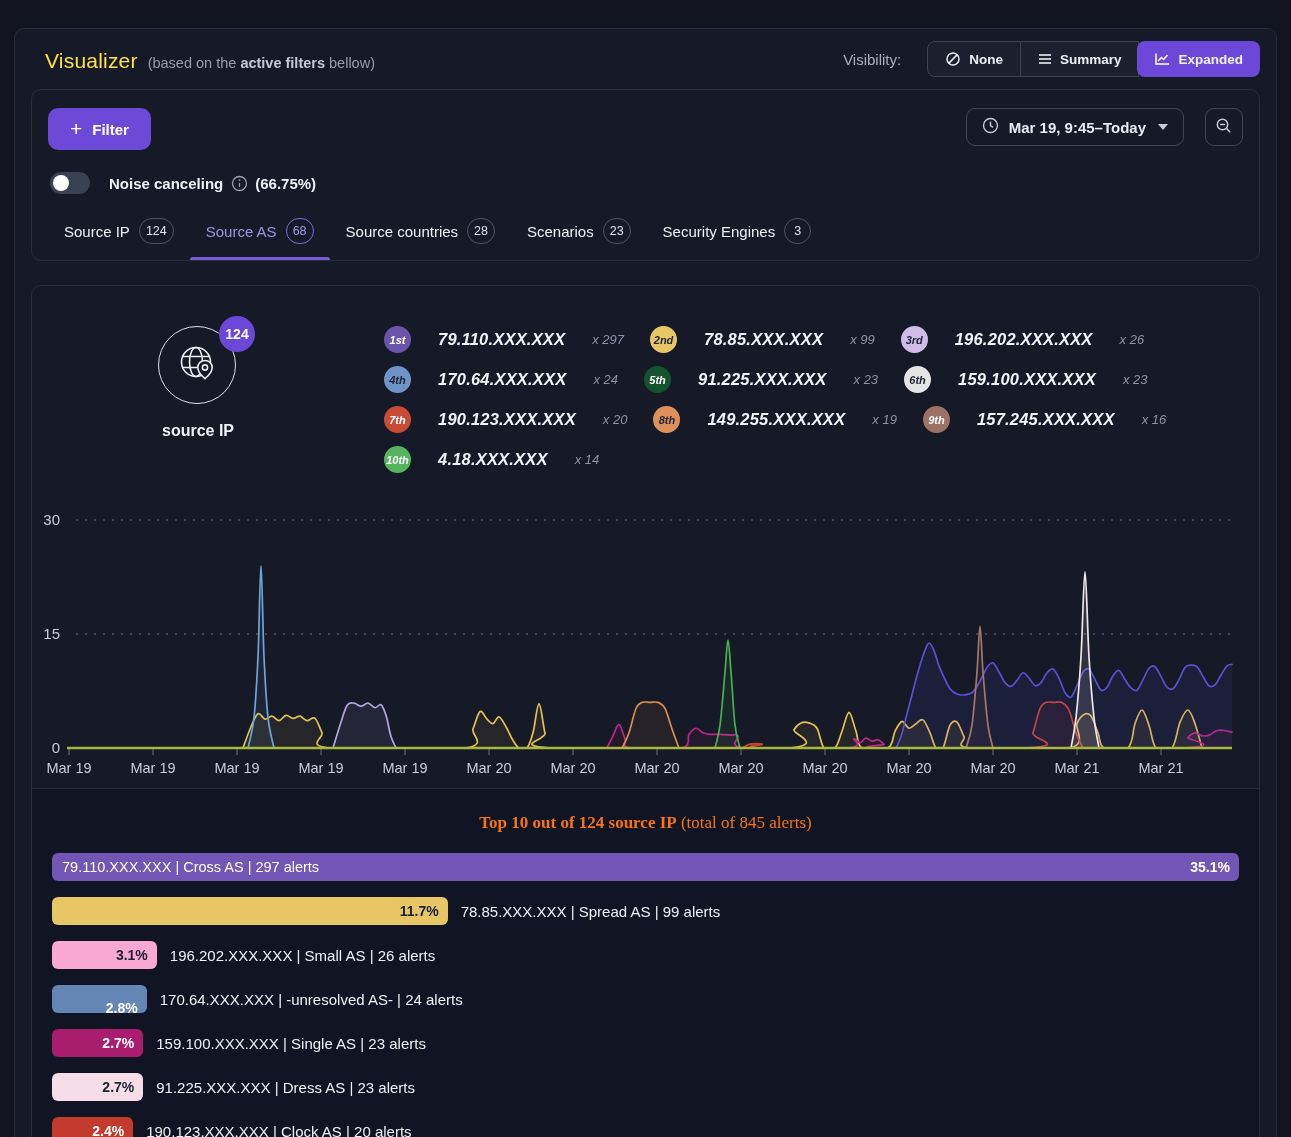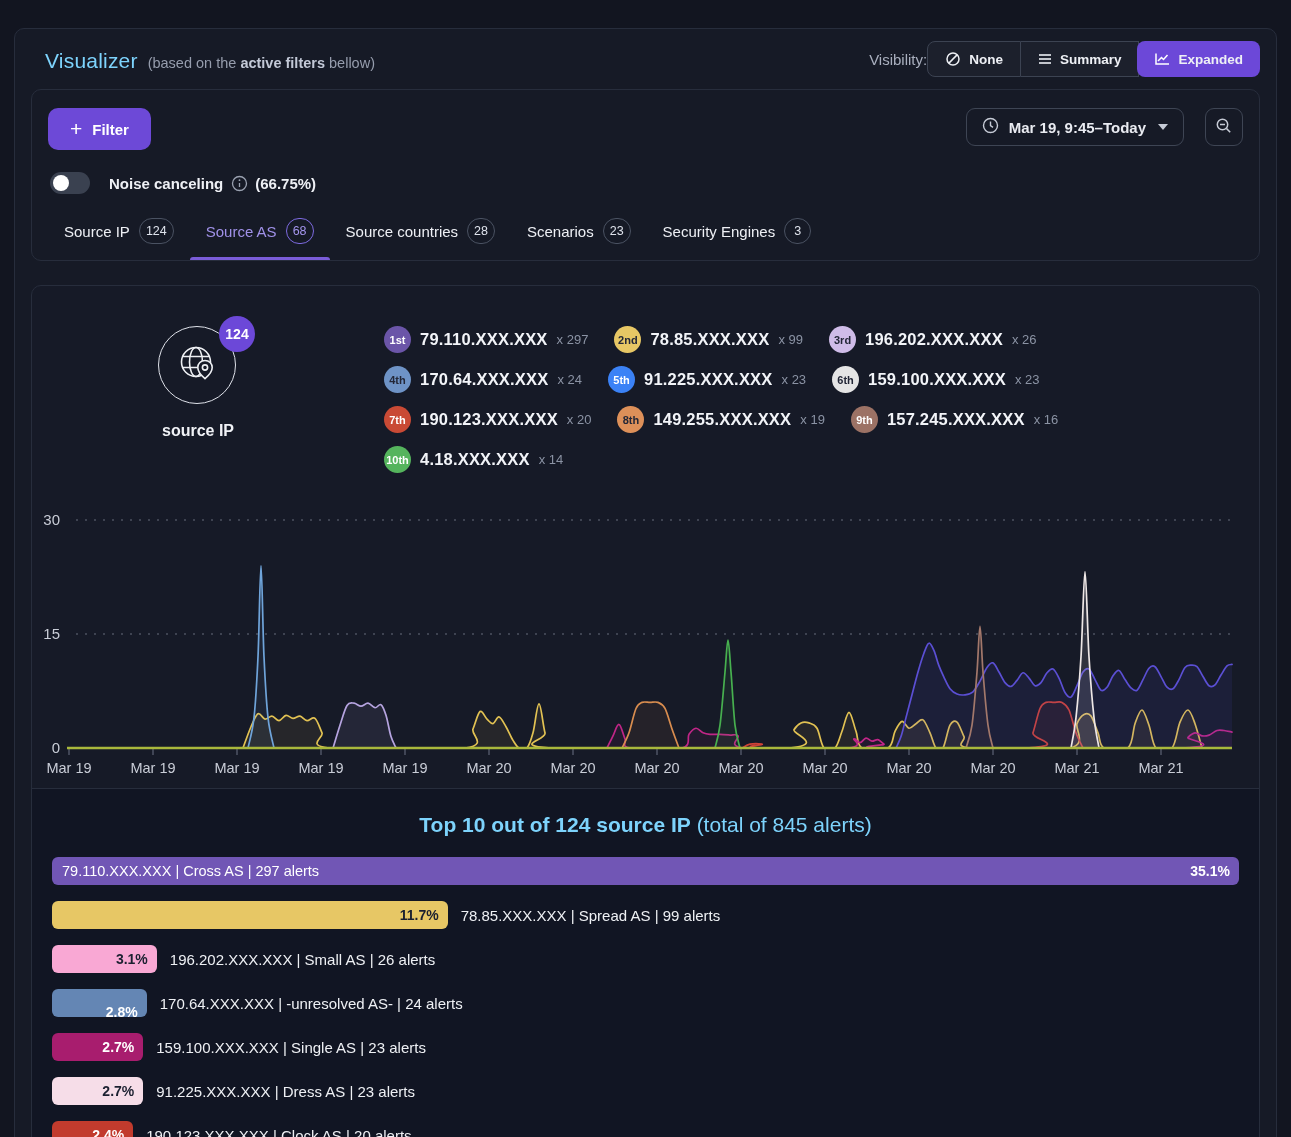--- a/index.html
+++ b/index.html
@@ -5,24 +5,24 @@
   * { margin:0; padding:0; box-sizing:border-box; }
   html,body { width:1291px; height:1137px; overflow:hidden; }
   body { background:#121520; font-family:"Liberation Sans", sans-serif; color:#eef0f5; }
 
   .outer-card { margin:28px 14px 0; border:1px solid #272d3c; border-radius:10px;
                 background:#161a26; min-height:1160px; padding:0 16px 16px; }
 
   
   .header-row { display:flex; justify-content:space-between; align-items:center; padding-top:16px; }
   .title-wrap { display:flex; align-items:baseline; gap:10px; padding-left:14px; }
-  .page-title { font-size:21px; font-weight:500; color:#7dd3fc; letter-spacing:.2px; }
+  .page-title { font-size:21px; font-weight:500; color:#fde047; letter-spacing:.2px; }
   .subtitle { font-size:14.5px; color:#969dad; }
   .subtitle b { color:#c3c9d7; }
-  .visibility { display:flex; align-items:center; gap:0; margin-top:-4px; }
+  .visibility { display:flex; align-items:center; gap:26px; margin-top:-4px; }
   .visibility-label { font-size:15px; color:#a9afbe; }
   .seg-group { display:flex; }
   .seg-btn { height:36px; display:flex; align-items:center; gap:8px; padding:0 17px;
              background:#1c202c; border:1px solid #3c4352; font-size:13.5px; font-weight:700;
              color:#eef0f5; cursor:pointer; }
   .seg-btn.first { border-radius:8px 0 0 8px; }
   .seg-btn.mid { border-left:none; }
   .seg-btn.active { background:#6c48d8; border:none; border-radius:8px; margin-left:-2px; z-index:1; height:36px; }
   .seg-btn svg { display:block; }
 
@@ -64,31 +64,31 @@
   .chart-card { margin-top:24px; border:1px solid #272d3c; border-radius:10px; background:#161a27; overflow:hidden; }
   .chart-header { display:flex; padding:40px 0 0 126px; }
   .entity-block { width:80px; position:relative; }
   .entity-ring { width:78px; height:78px; border:1.5px solid #dfe2ea; border-radius:50%;
                  display:flex; align-items:center; justify-content:center; }
   .entity-badge { position:absolute; top:-10px; right:-17px; width:36px; height:36px; border-radius:50%;
                   background:#6c48d8; color:#fff; font-size:14px; font-weight:700;
                   display:flex; align-items:center; justify-content:center; }
   .entity-label { width:140px; margin:18px 0 0 -30px; text-align:center; font-size:16px; font-weight:600; color:#f0f2f6; }
   .legend { margin-left:146px; width:872px; display:flex; flex-wrap:wrap; column-gap:26px; row-gap:13px; align-content:flex-start; }
-  .legend-item { display:flex; align-items:center; gap:9px; height:27px; cursor:pointer; }
+  .legend-item { display:flex; align-items:center; gap:27px; height:27px; cursor:pointer;font-style:italic; }
   .rank-circle { width:27px; height:27px; border-radius:50%; display:flex; align-items:center;
                  justify-content:center; font-size:11px; font-weight:700; flex:none; }
   .legend-ip { font-size:16.5px; font-weight:700; color:#f2f4f8; letter-spacing:.2px; white-space:nowrap; }
   .legend-mult { font-size:13px; color:#8b93a4; white-space:nowrap; }
 
   .chart-svg { display:block; width:1229px; height:285px; margin-top:30px; }
 
   
   .top10 { border-top:1px solid #272d3c; background:#111523; padding:24px 20px 40px; }
-  .top10-title { text-align:center; font-size:21px; color:#7dd3fc; }
+  .top10-title { text-align:center; font-size:17px; color:#f97316;font-family:Liberation Serif, serif; }
   .top10-title b { font-weight:700; }
   .bars { margin-top:20px; }
   .bar-row { display:flex; align-items:center; height:28px; margin-bottom:16px; }
   .bar { height:28px; border-radius:6px; display:flex; align-items:center; padding:0 9px 0 10px; min-width:58px; }
   .bar-label-inside { font-size:14.5px; color:#fff; margin-right:auto; white-space:nowrap; }
   .bar-pct { font-size:14px; font-weight:700; margin-left:auto; white-space:nowrap; }
   .bar-label-outside { margin-left:13px; font-size:15px; color:#eef0f4; white-space:nowrap; }
   svg text { font-family:"Liberation Sans", sans-serif; }
 </style>
 </head>
@@ -241,21 +241,21 @@
     <span class="legend-mult">x 26</span>
   </div>
 
   <div class="legend-item">
     <span class="rank-circle" style="background: rgb(110, 147, 198); color: rgb(35, 39, 55);">4th</span>
     <span class="legend-ip">170.64.XXX.XXX</span>
     <span class="legend-mult">x 24</span>
   </div>
 
   <div class="legend-item">
-    <span class="rank-circle" style="background: #3b82f6; color: rgb(255, 255, 255);">5th</span>
+    <span class="rank-circle" style="background: #14532d; color: rgb(255, 255, 255);">5th</span>
     <span class="legend-ip">91.225.XXX.XXX</span>
     <span class="legend-mult">x 23</span>
   </div>
 
   <div class="legend-item">
     <span class="rank-circle" style="background: #e5e5e5; color: rgb(35, 39, 55);">6th</span>
     <span class="legend-ip">159.100.XXX.XXX</span>
     <span class="legend-mult">x 23</span>
   </div>
 

